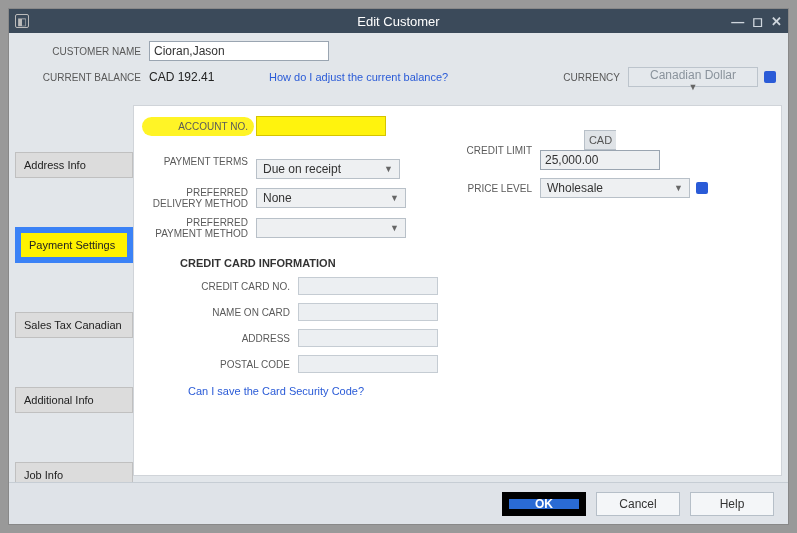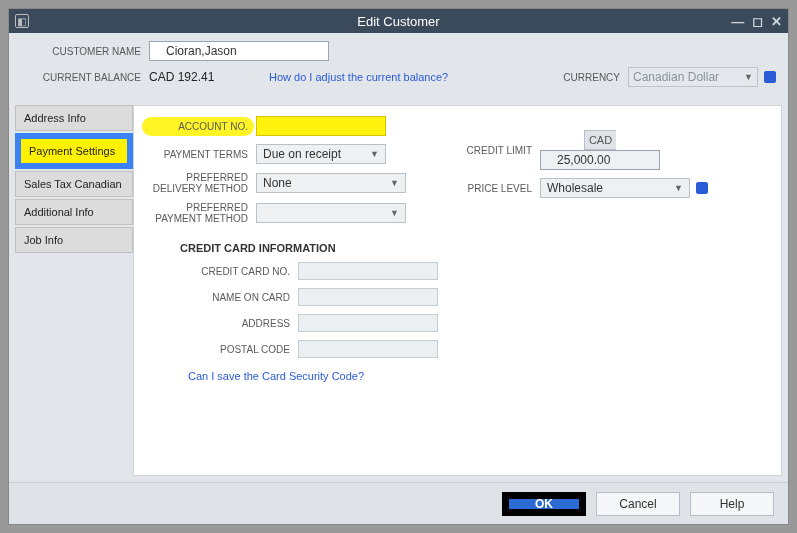--- a/index.html
+++ b/index.html
@@ -69,21 +69,21 @@
   .label {
     font-size: 10px;
     color: #585858;
     text-align: right;
     margin-right: 8px;
   }
   .input {
     background: #fff;
     border: 1px solid #9aa5b1;
     height: 20px;
-    padding: 0 16px;
+    padding: 0 4px;
     font-size: 12px;
     color: #333;
   }
   .link {
     color: #2a5bd7;
     cursor: pointer;
   }
   .currency-select {
     background: #e4e8ec;
     border: 1px solid #bcc4cc;
@@ -113,20 +113,21 @@
     flex-direction: column;
   }
   .tab {
     background: #dcdcdc;
     border: 1px solid #c0c0c0;
     padding: 6px 8px;
     font-size: 11px;
     color: #222;
     cursor: pointer;
     margin-bottom: 2px;
+    margin-top: 47px;
   }
   .tab.active {
     background: #fff200;
     border: 6px solid #3b82f6;
     font-weight: normal;
   }
   .content {
     flex: 1;
     background: #fff;
     border: 1px solid #d0d4d9;
@@ -267,21 +268,21 @@
       <div class="hrow">
         <div class="label" style="width:120px;">CUSTOMER NAME</div>
         <input class="input" style="width: 180px;" value="Cioran,Jason">
       </div>
       <div class="hrow">
         <div class="label" style="width:120px;">CURRENT BALANCE</div>
         <div style="font-size:12px;color:#222;width:90px;">CAD 192.41</div>
         <div class="link" style="margin-left:30px;">How do I adjust the current balance?</div>
         <div style="margin-left:auto;display:flex;align-items:center;">
           <div class="label">CURRENCY</div>
-          <div class="currency-select" style="width:130px;">
+          <div class="currency-select" style="width:130px;flex-direction:column;">
             <span>Canadian Dollar</span>
             <span class="chev">▼</span>
           </div>
           <span class="curr-icon" style="margin-left:6px;"></span>
         </div>
       </div>
     </div>
 
     <div class="main">
 
@@ -295,21 +296,21 @@
 
       <div class="content">
 
         <div style="position:relative;z-index:1;">
           <div class="form-row">
             <div class="form-label highlight">ACCOUNT NO.</div>
             <div class="hi-field"></div>
           </div>
           <div class="form-row">
             <div class="form-label">PAYMENT TERMS</div>
-            <div class="select" style="width:130px;">
+            <div class="select" style="width:144px;margin-top:15px;">
               <span>Due on receipt</span>
               <span class="chev">▼</span>
             </div>
           </div>
           <div class="form-row">
             <div class="form-label">PREFERRED DELIVERY METHOD</div>
             <div class="select" style="width:150px;">
               <span>None</span>
               <span class="chev">▼</span>
             </div>

